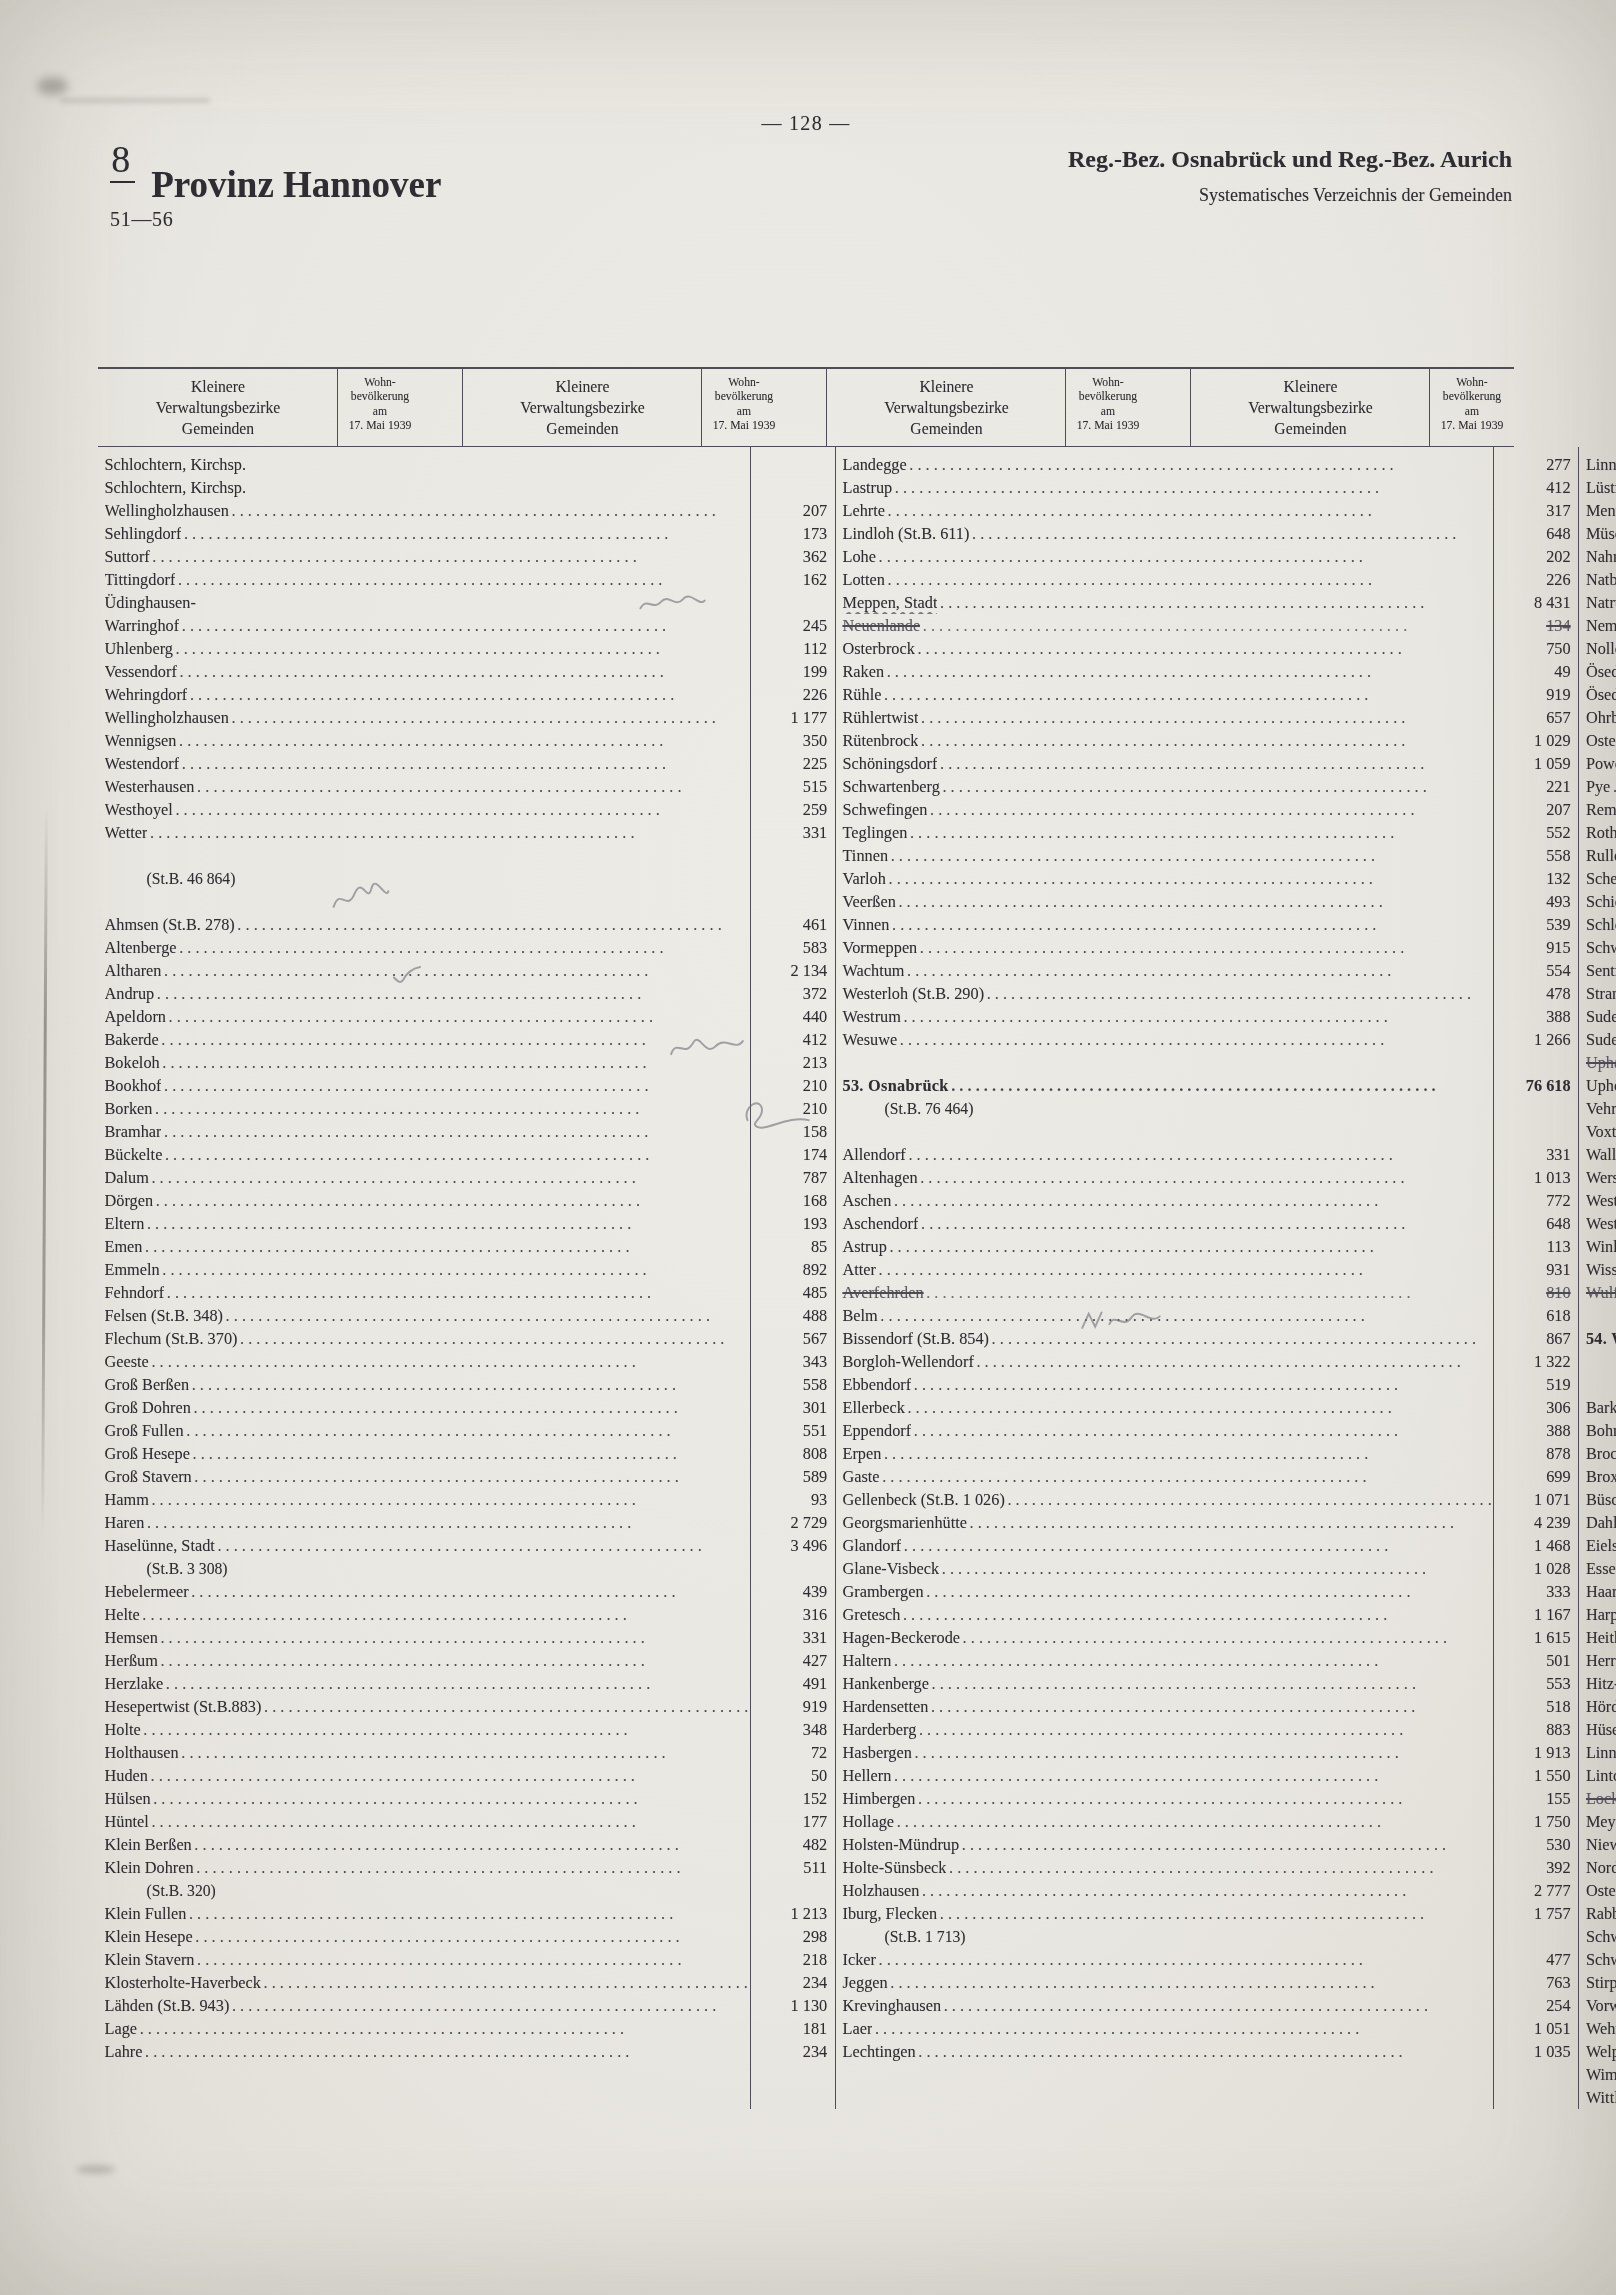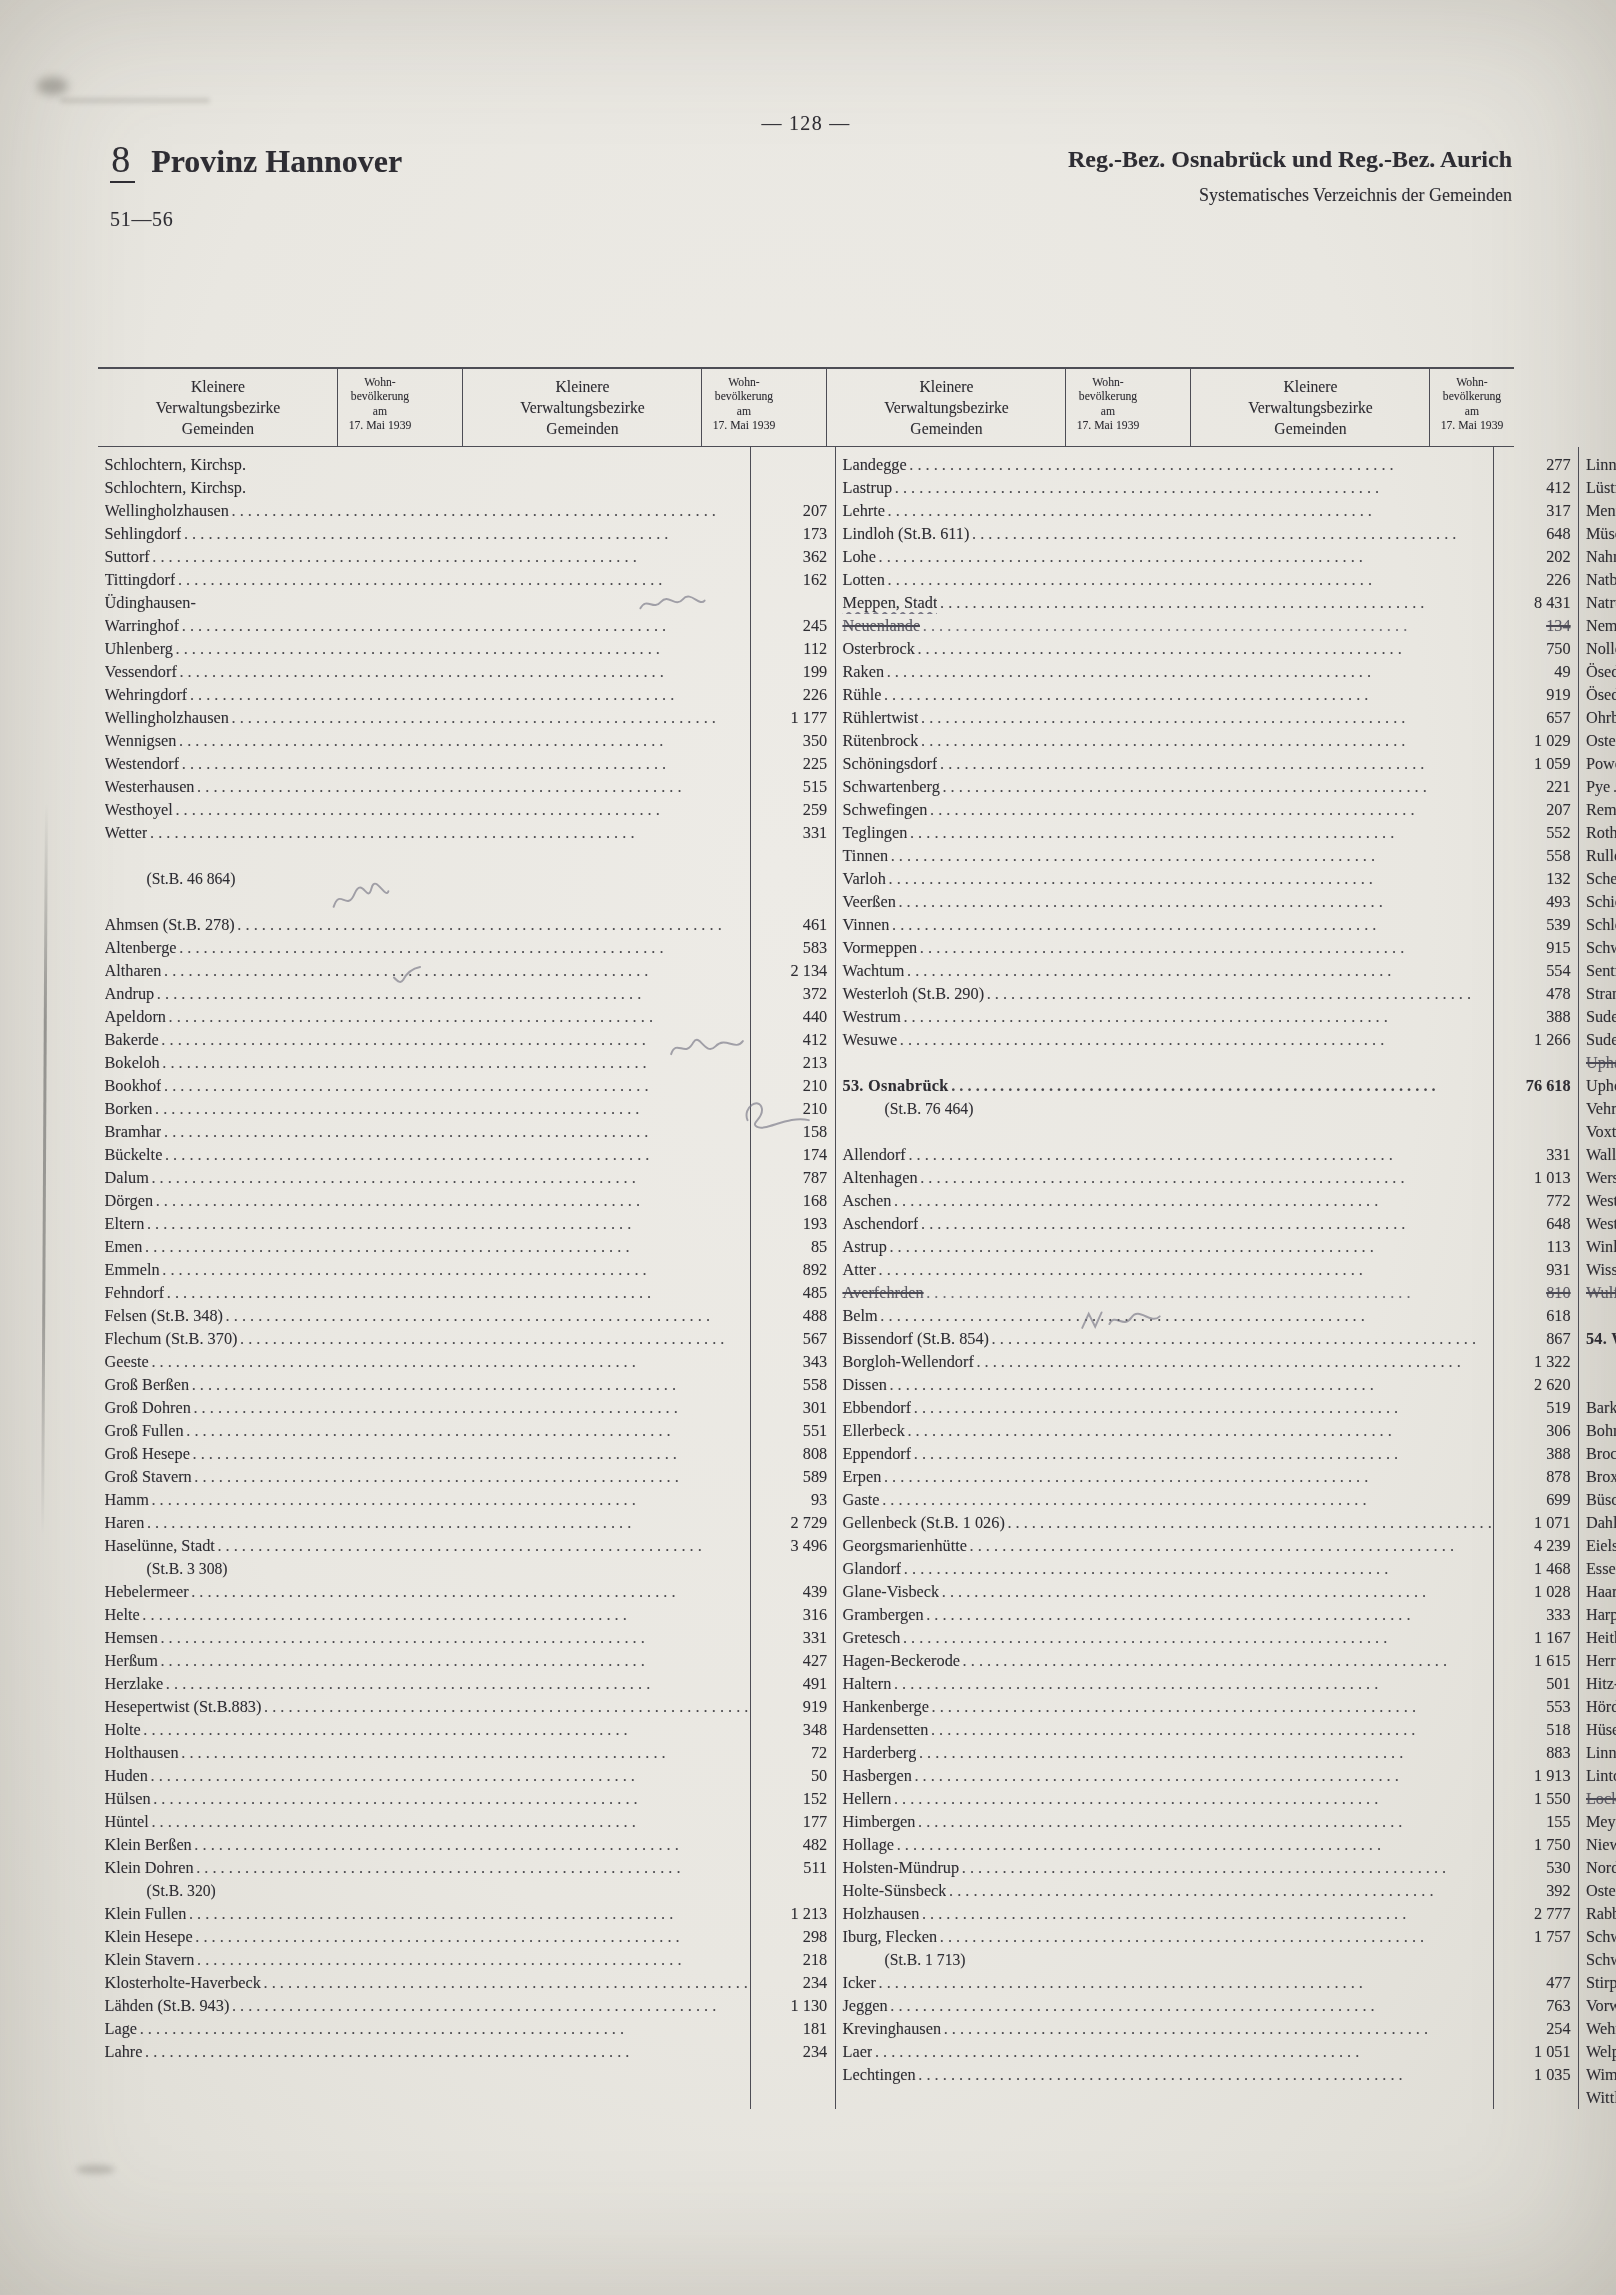--- a/index.html
+++ b/index.html
@@ -21,22 +21,22 @@
     box-shadow:inset 0 0 144px rgba(80,74,60,.22);
   }
   .page *{text-shadow:0 0 0.7px rgba(46,45,51,.25);}
 
   
   .pageno{position:absolute;top:112px;left:98px;width:1416px;text-align:center;
           font-size:20px;letter-spacing:1.3px;}
   .hdr-left{position:absolute;left:110px;top:140px;white-space:nowrap;}
   .sec-num{display:inline-block;font-size:38px;line-height:1;padding:0 5.2px 2.6px 1.3px;
            border-bottom:2.6px solid var(--ink);vertical-align:top;}
-  .sec-title{display:inline-block;font-size:32px;font-weight:bold;margin-left:15.7px;
-             vertical-align:top;position:relative;top:3px;}
+  .sec-title{display:inline-block;font-size:37px;font-weight:bold;margin-left:15.7px;
+             vertical-align:top;position:relative;top:23px;}
   .sec-range{font-size:20px;margin-top:25px;letter-spacing:0.7px;}
   .hdr-right{position:absolute;right:104px;top:146px;text-align:right;}
   .reg-title{font-size:24px;font-weight:bold;}
   .reg-sub{font-size:18px;margin-top:11.7px;}
 
   
   .tbl{position:absolute;left:98px;top:367px;width:1416px;}
   .tbl-head{
     display:grid;grid-template-columns:repeat(4,1fr);
     border-top:2px solid var(--rule);
@@ -709,25 +709,20 @@
           </div>
           <div class="row t-e">
             <span class="nm">Bissendorf (St.B. 854)</span>
             <span class="lead"></span>
             <span class="val">867</span>
           </div>
           <div class="row t-e">
             <span class="nm">Borgloh-Wellendorf</span>
             <span class="lead"></span>
             <span class="val">1 322</span>
-          </div>
-          <div class="row t-e">
-            <span class="nm">Dissen</span>
-            <span class="lead"></span>
-            <span class="val">2 620</span>
           </div>
           <div class="row t-e">
             <span class="nm">Ebbendorf</span>
             <span class="lead"></span>
             <span class="val">519</span>
           </div>
           <div class="row t-e">
             <span class="nm">Ellerbeck</span>
             <span class="lead"></span>
             <span class="val">306</span>

